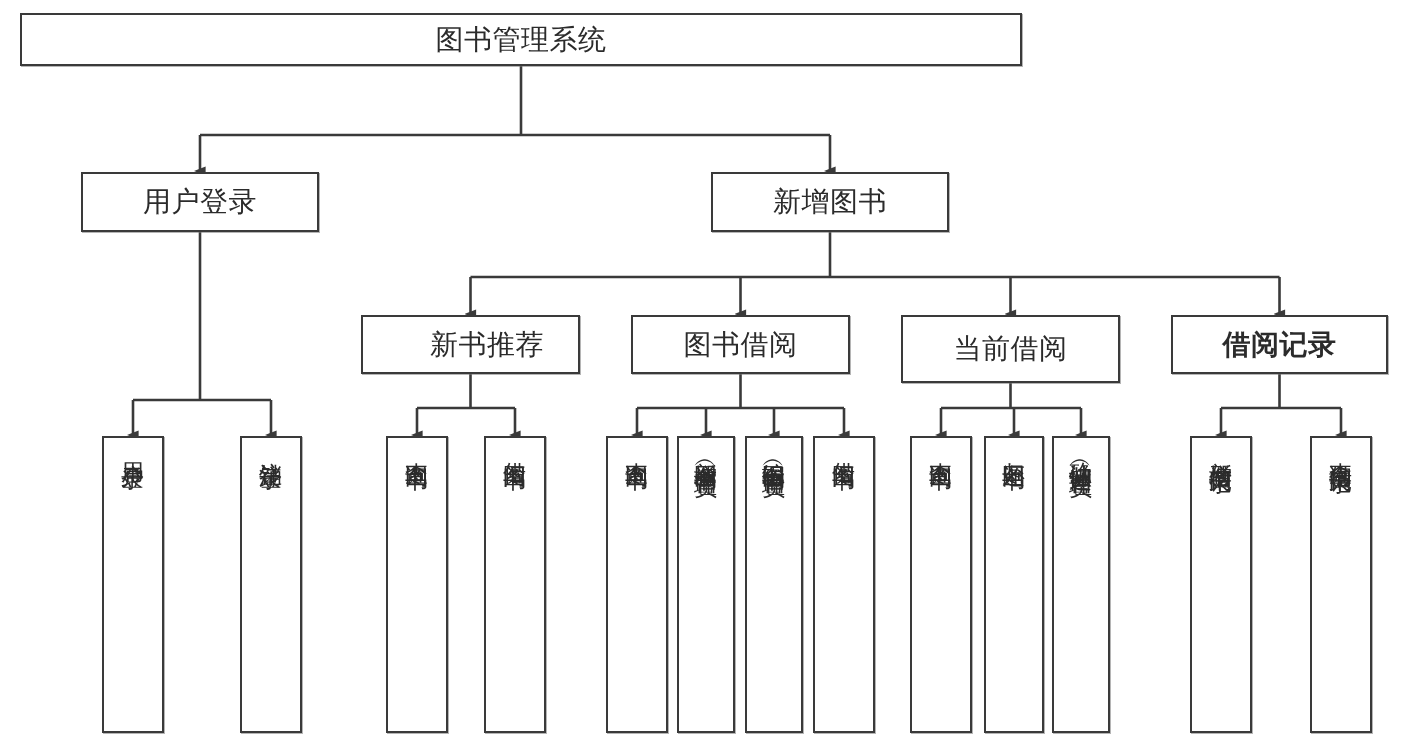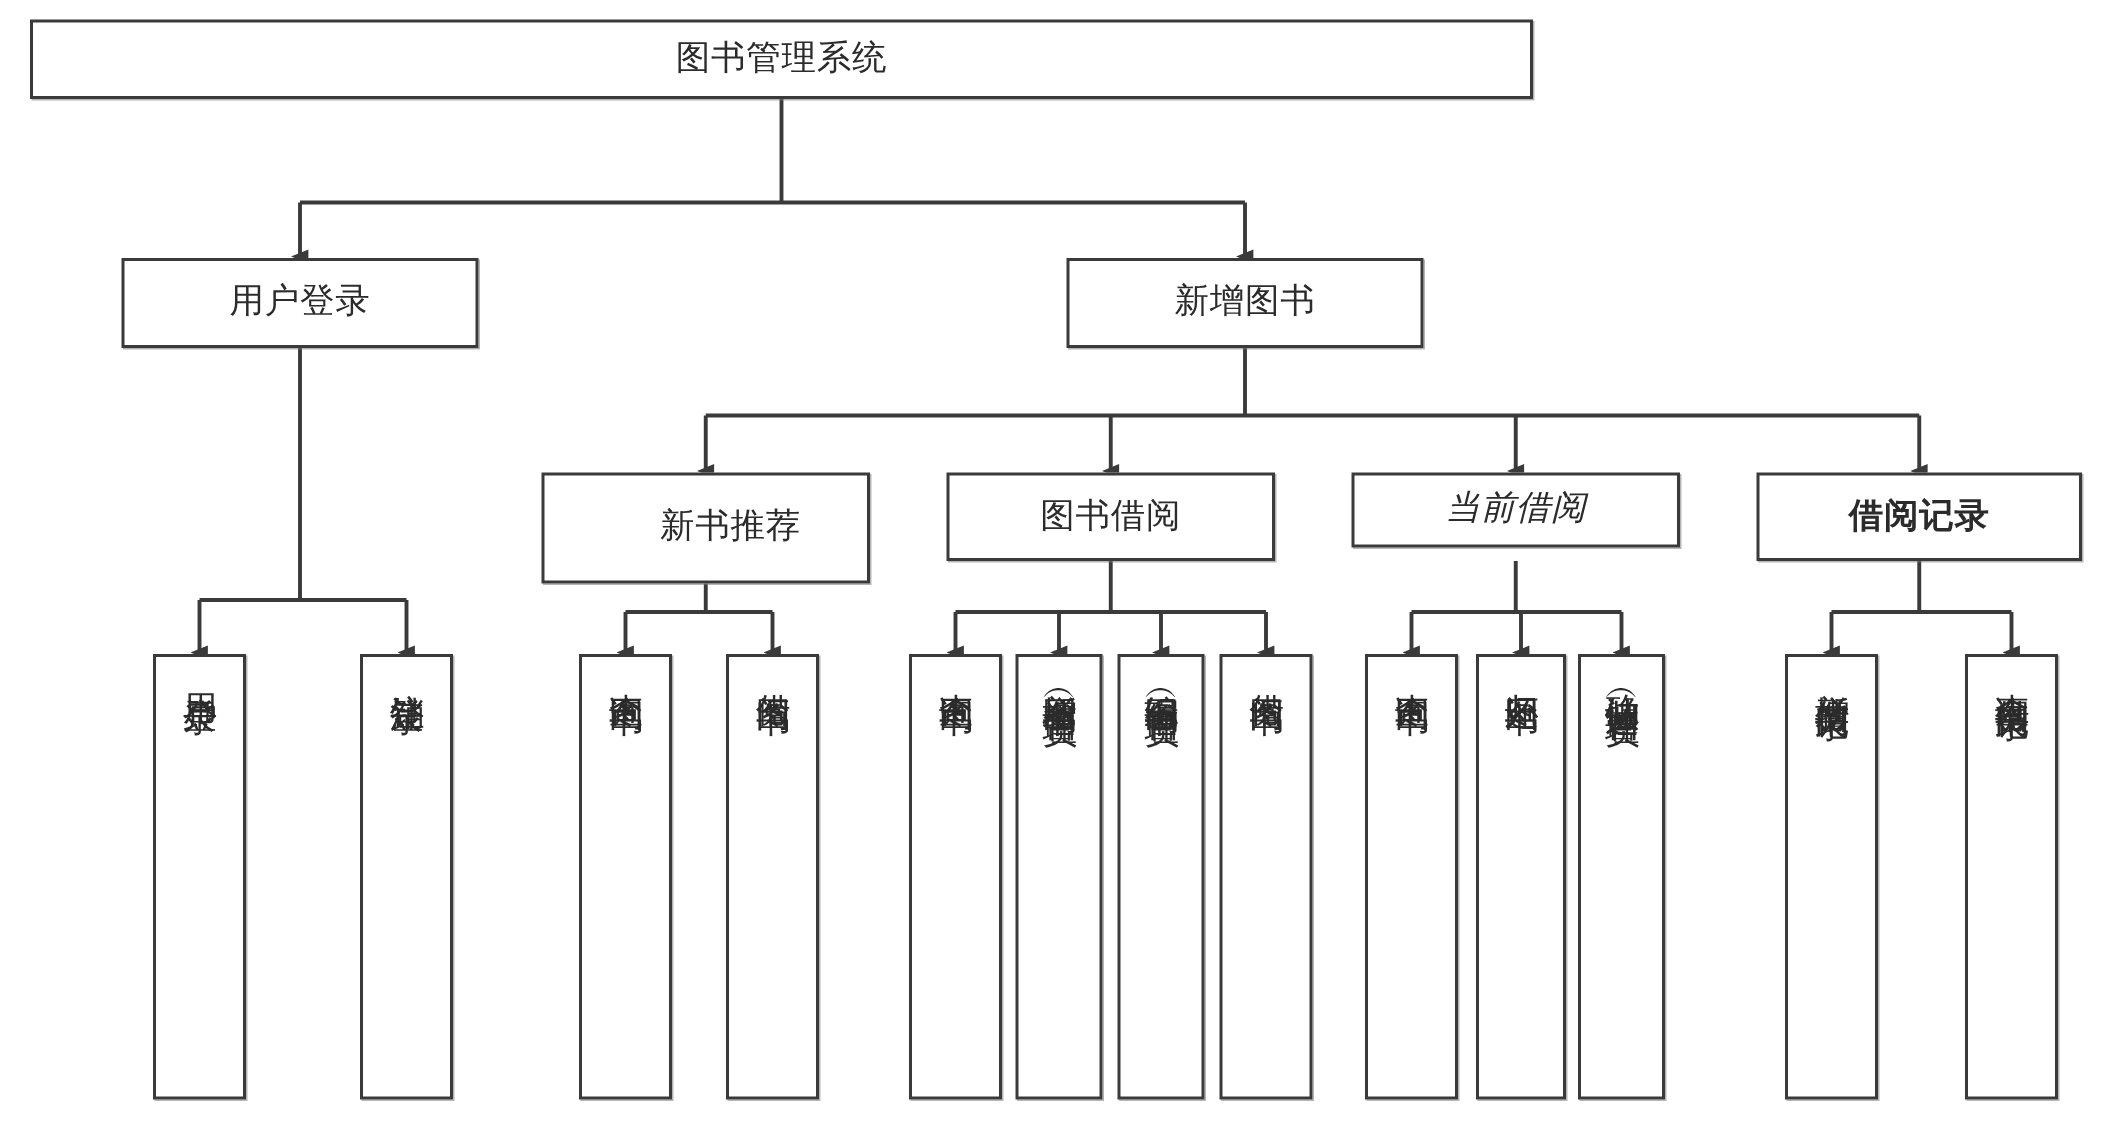--- a/index.html
+++ b/index.html
@@ -37,21 +37,21 @@
     box-shadow: 1px 1px 0 rgba(120,120,120,0.55);
   }
   .node .label {
     display: block;
     text-align: center;
     line-height: 1.18;
     letter-spacing: 0.5px;
   }
   .node.horiz .label {
     writing-mode: horizontal-tb;
-    font-size: 23px;
+    font-size: 28px;
   }
   .node.vert {
     align-items: flex-start;
     justify-content: center;
     padding-top: 6px;
   }
   .node.vert .label {
     writing-mode: vertical-rl;
     text-orientation: upright;
     font-size: 23px;
@@ -118,27 +118,27 @@
   <div id="node-layer">
       <div class="node root horiz" style="left: 20px; top: 13px; width: 1002px; height: 53px;">
         <span class="label">图书管理系统</span>
       </div>
       <div class="node level2 horiz" style="left: 81px; top: 172px; width: 238px; height: 60px;">
         <span class="label">用户登录</span>
       </div>
       <div class="node level2 horiz" style="left: 711px; top: 172px; width: 238px; height: 60px;">
         <span class="label">新增图书</span>
       </div>
-      <div class="node level3 horiz" style="left: 361px; top: 315px; width: 219px; height: 74px; padding-left: 33px;">
+      <div class="node level3 horiz" style="left: 361px; top: 315px; width: 219px; height: 59px; padding-left: 33px;">
         <span class="label">新书推荐</span>
       </div>
       <div class="node level3 horiz" style="left: 631px; top: 315px; width: 219px; height: 59px;">
         <span class="label">图书借阅</span>
       </div>
-      <div class="node level3 horiz" style="left: 901px; top: 315px; width: 219px; height: 50px; font-style: italic;">
+      <div class="node level3 horiz" style="left: 901px; top: 315px; width: 219px; height: 68px;">
         <span class="label">当前借阅</span>
       </div>
       <div class="node level3 horiz" style="left: 1171px; top: 315px; width: 217px; height: 59px; font-weight: bold;">
         <span class="label">借阅记录</span>
       </div>
       <div class="node leaf vert" style="left: 102px; top: 436px; width: 62px; height: 297px;">
         <span class="label">用户登录</span>
       </div>
       <div class="node leaf vert" style="left: 240px; top: 436px; width: 62px; height: 297px;">
         <span class="label">注销登录</span>

